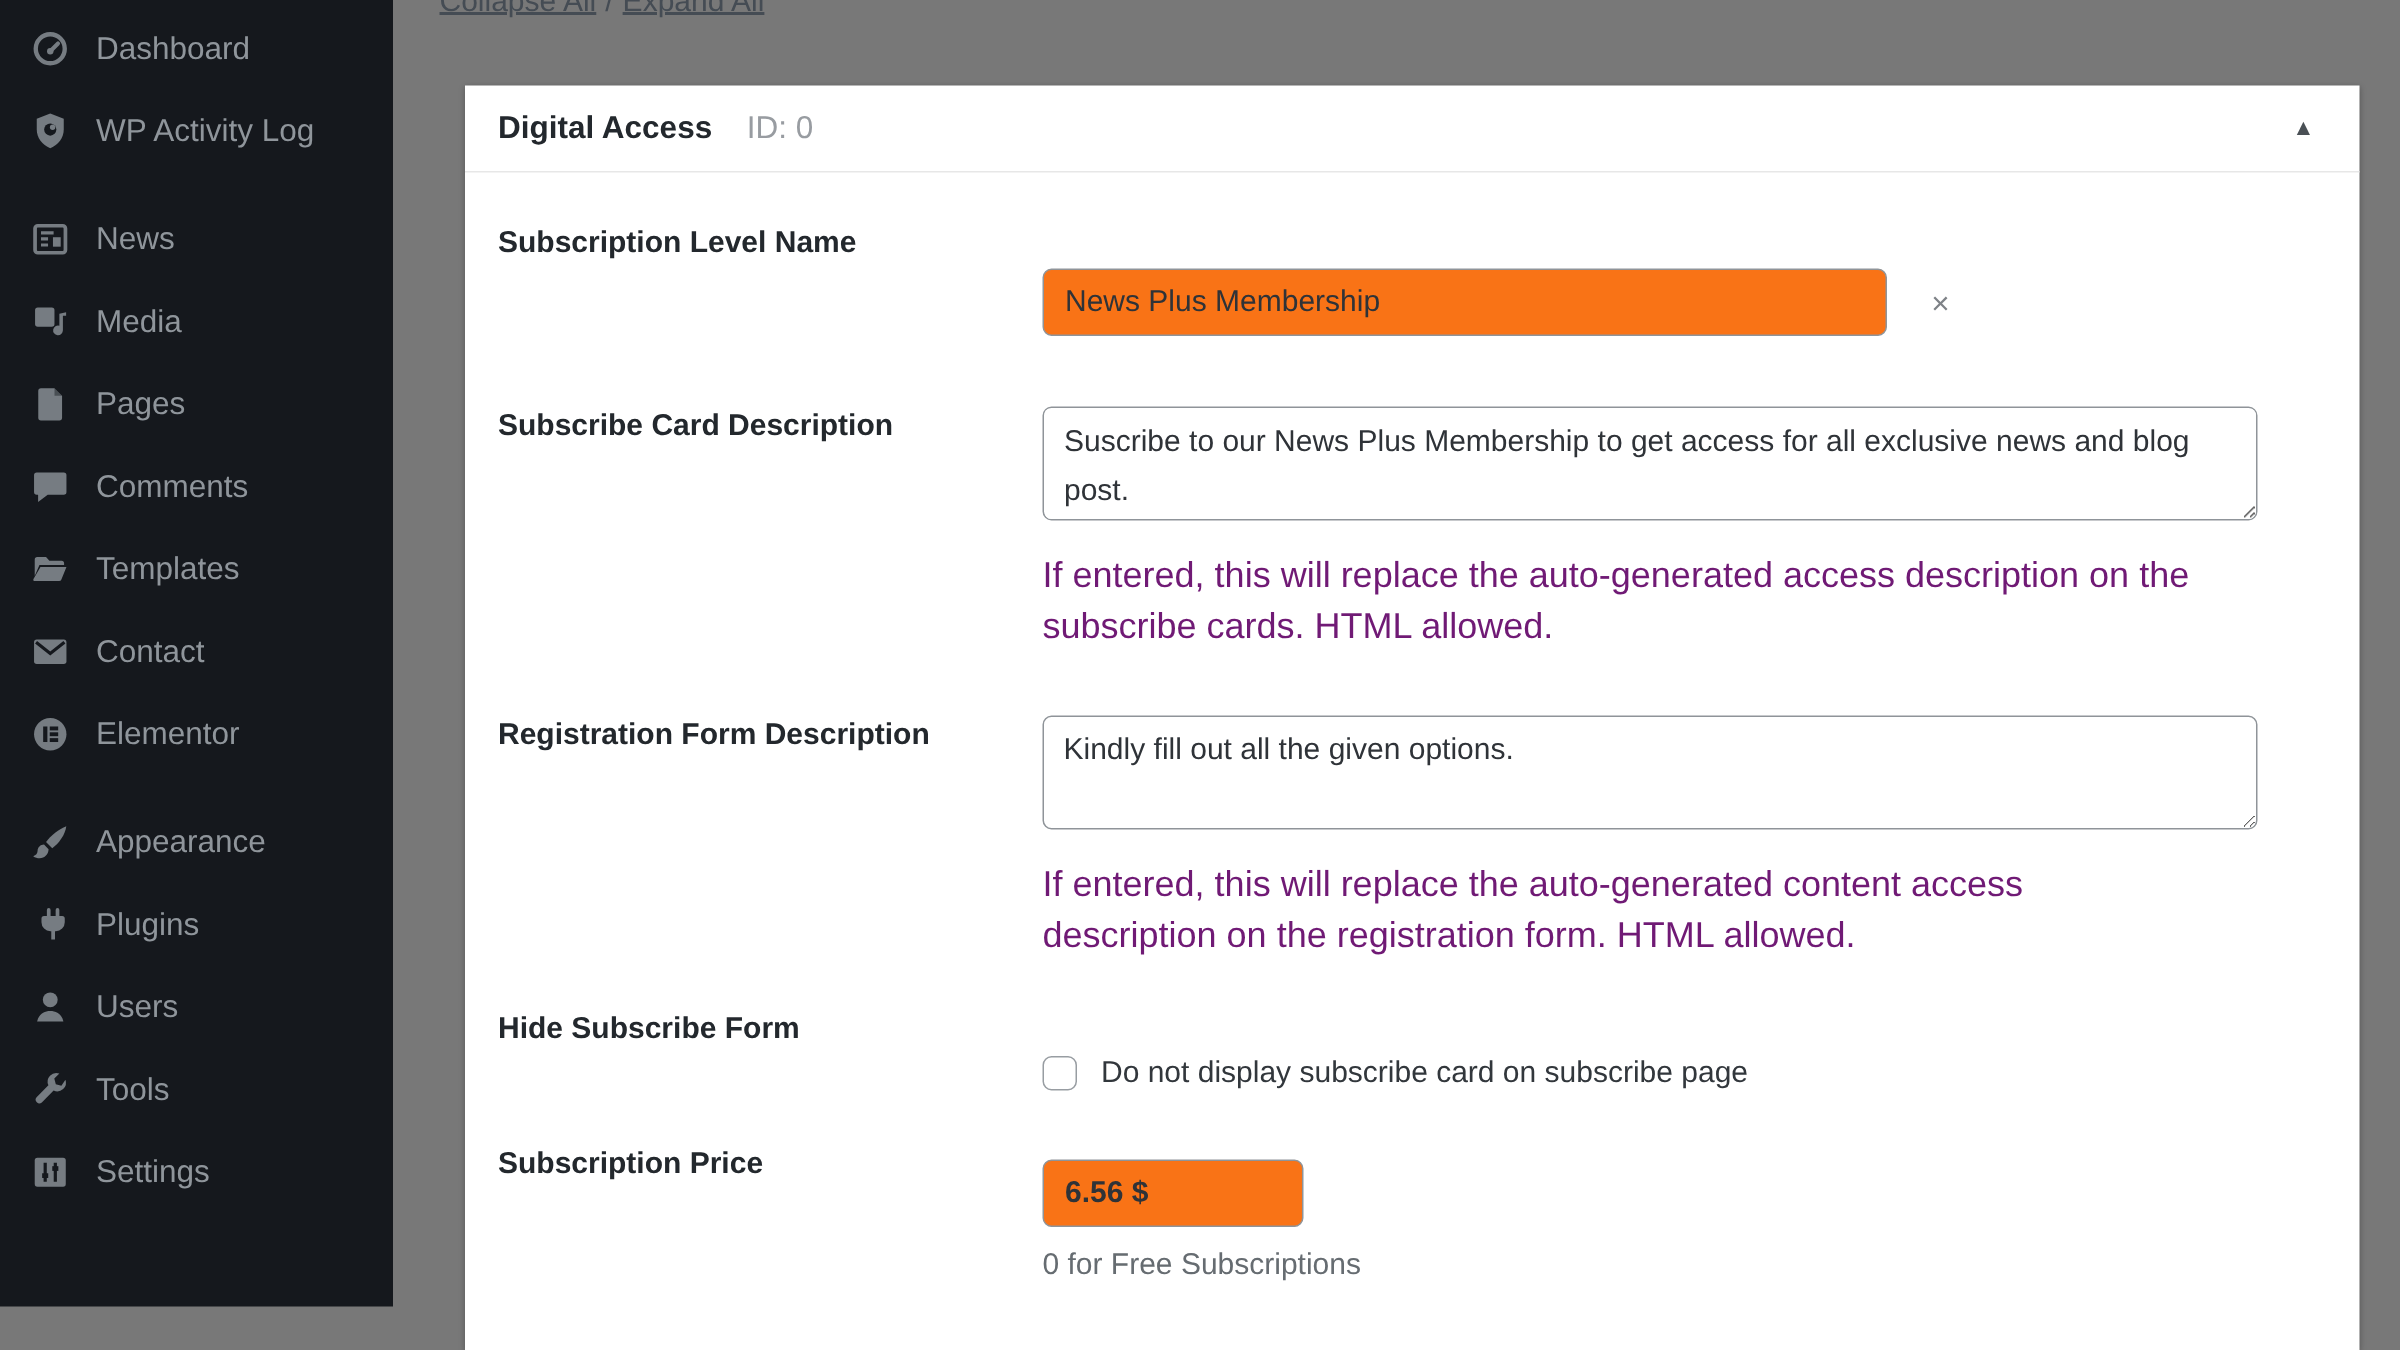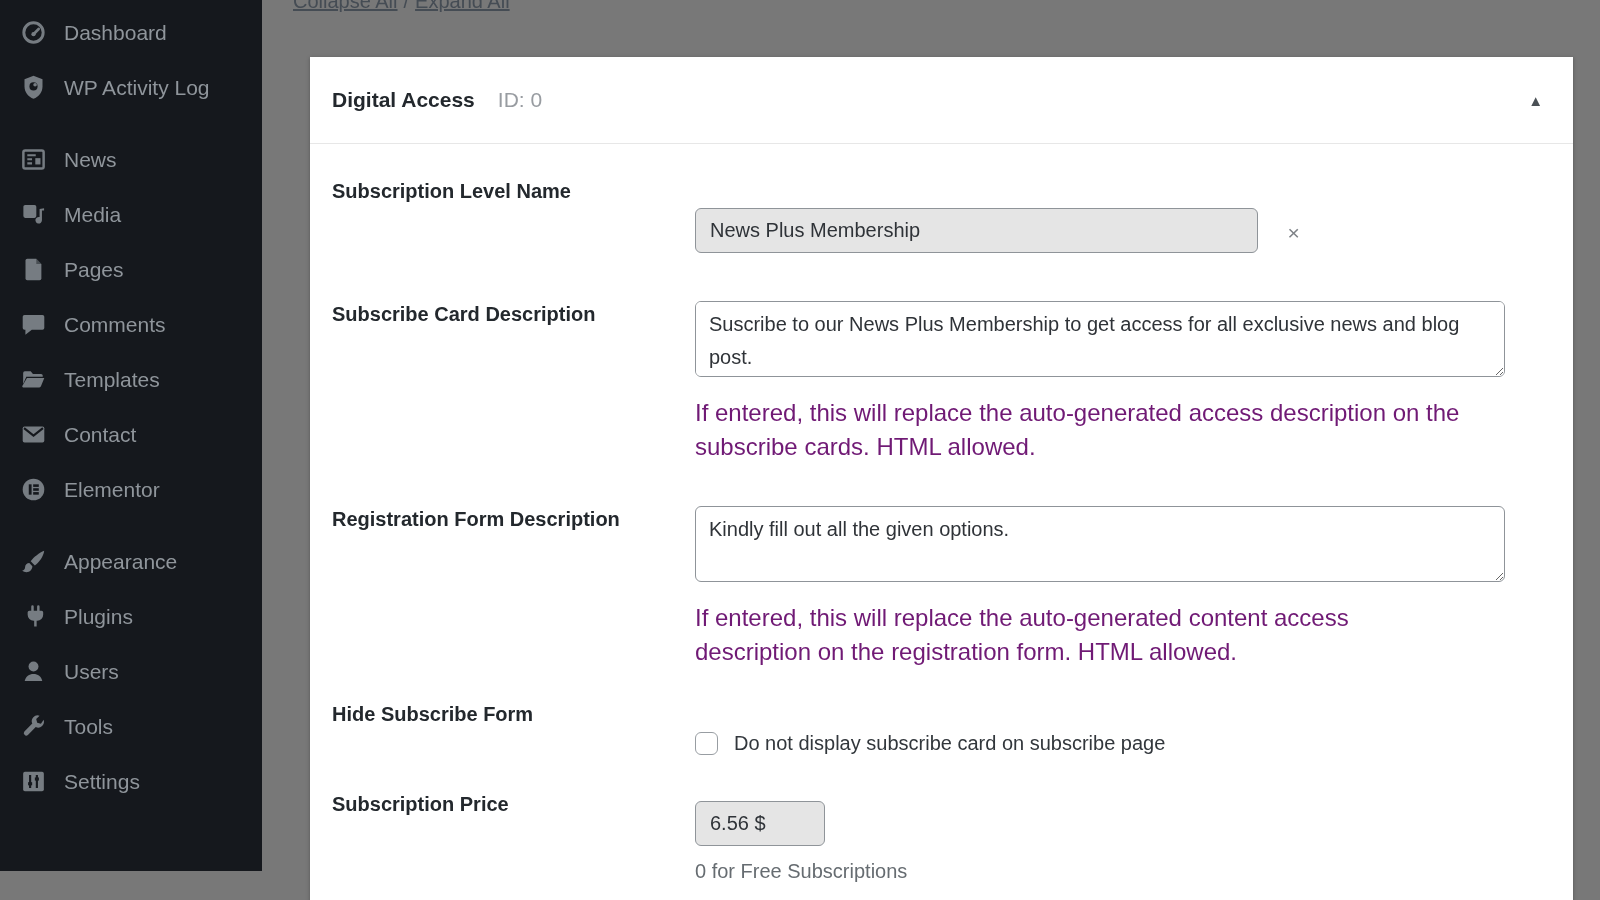--- a/index.html
+++ b/index.html
@@ -59,21 +59,21 @@
   .panel {
     position: absolute;
     left: 48px;
     top: 57px;
     width: 1263px;
     min-height: 843px;
     background: #ffffff;
     box-shadow: 0 1px 4px rgba(0,0,0,0.28);
   }
   .panel-header {
-    height: 87px;
+    height: 58px;
     display: flex;
     align-items: center;
     padding: 0 26px 0 22px;
     border-bottom: 1px solid #e7e7e7;
   }
   .panel-title { font-size: 21px; font-weight: 700; color: #23282d; }
   .panel-id { margin-left: 23px; font-size: 21px; color: #989ca1; }
   .collapse-btn {
     margin-left: auto;
     border: none;
@@ -90,21 +90,21 @@
   .row-label { font-size: 20px; font-weight: 600; color: #23282d; padding-top: 2px; }
 
   .text-input {
     height: 45px;
     border: 1px solid #8f9499;
     border-radius: 6px;
     font-family: "Liberation Sans", sans-serif;
     font-size: 20px;
     color: #2f3338;
     padding: 0 14px;
-    background: #e5e5e5;
+    background: #f97316;
     outline: none;
   }
   .name-input { width: 563px; margin-top: 30px; }
   .clear-x {
     display: inline-block;
     margin-left: 25px;
     color: #7e8287;
     font-size: 21px;
     vertical-align: middle;
     cursor: pointer;
@@ -147,21 +147,21 @@
     height: 23px;
     border: 1px solid #989da2;
     border-radius: 6px;
     background: #fff;
     margin: 0 16px 0 0;
     cursor: pointer;
     flex: none;
   }
   .checkbox-label { font-size: 20px; color: #32373c; }
   .price-wrap { margin-top: 10px; }
-  .price-input { width: 130px; }
+  .price-input { width: 174px; font-weight: bold; }
   .price-help { margin-top: 14px; font-size: 20px; color: #666c71; }
 </style>
 </head>
 <body>
 
 <div class="app">
 
   <aside class="sidebar">
 
     <div class="side-item">

